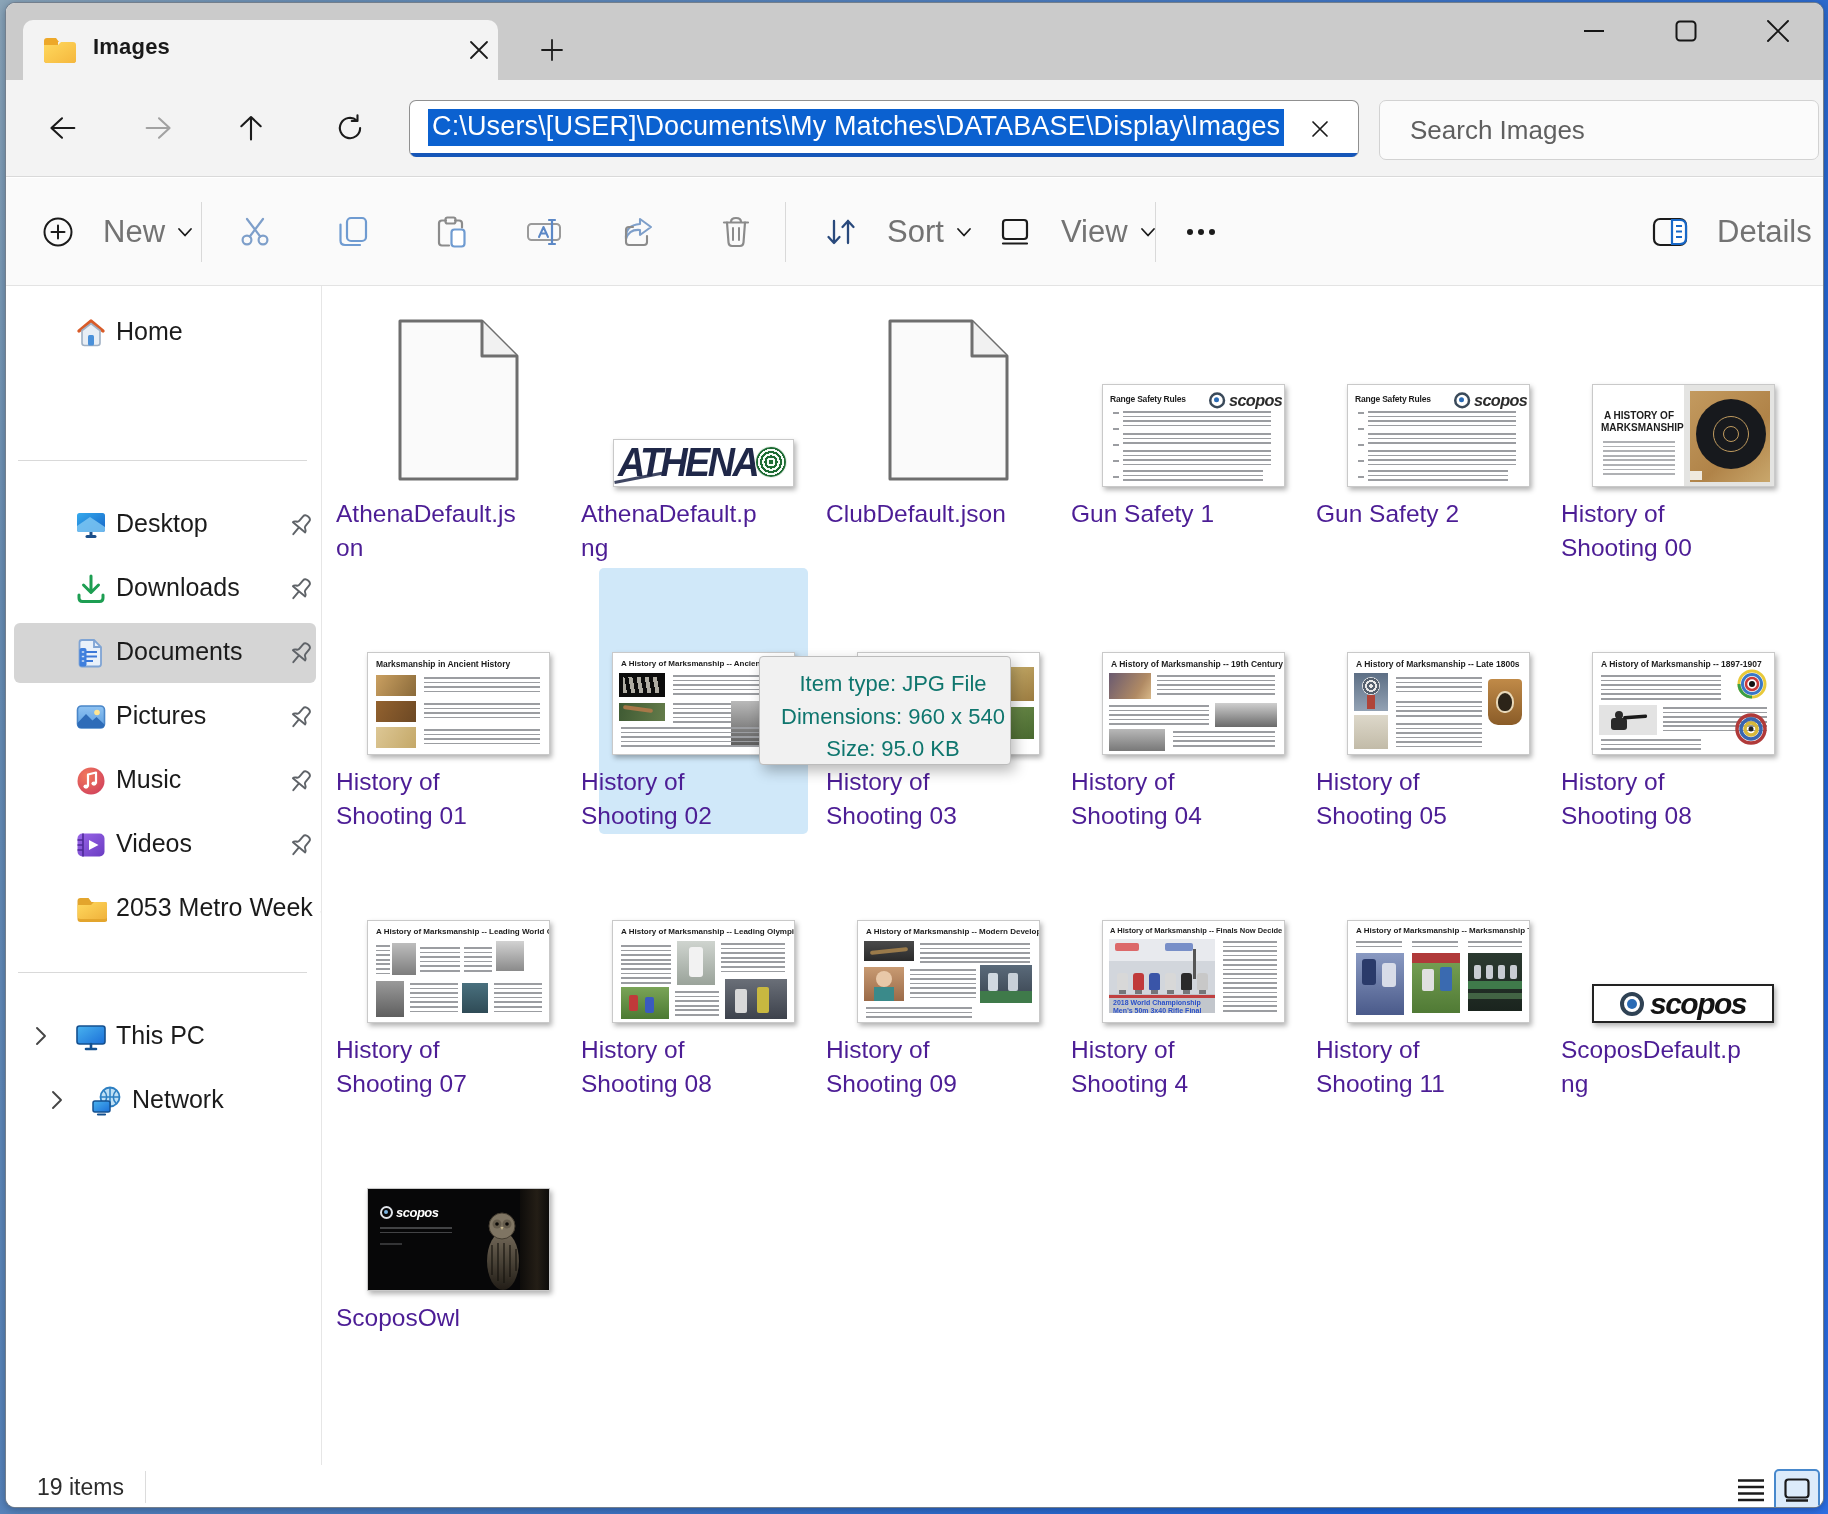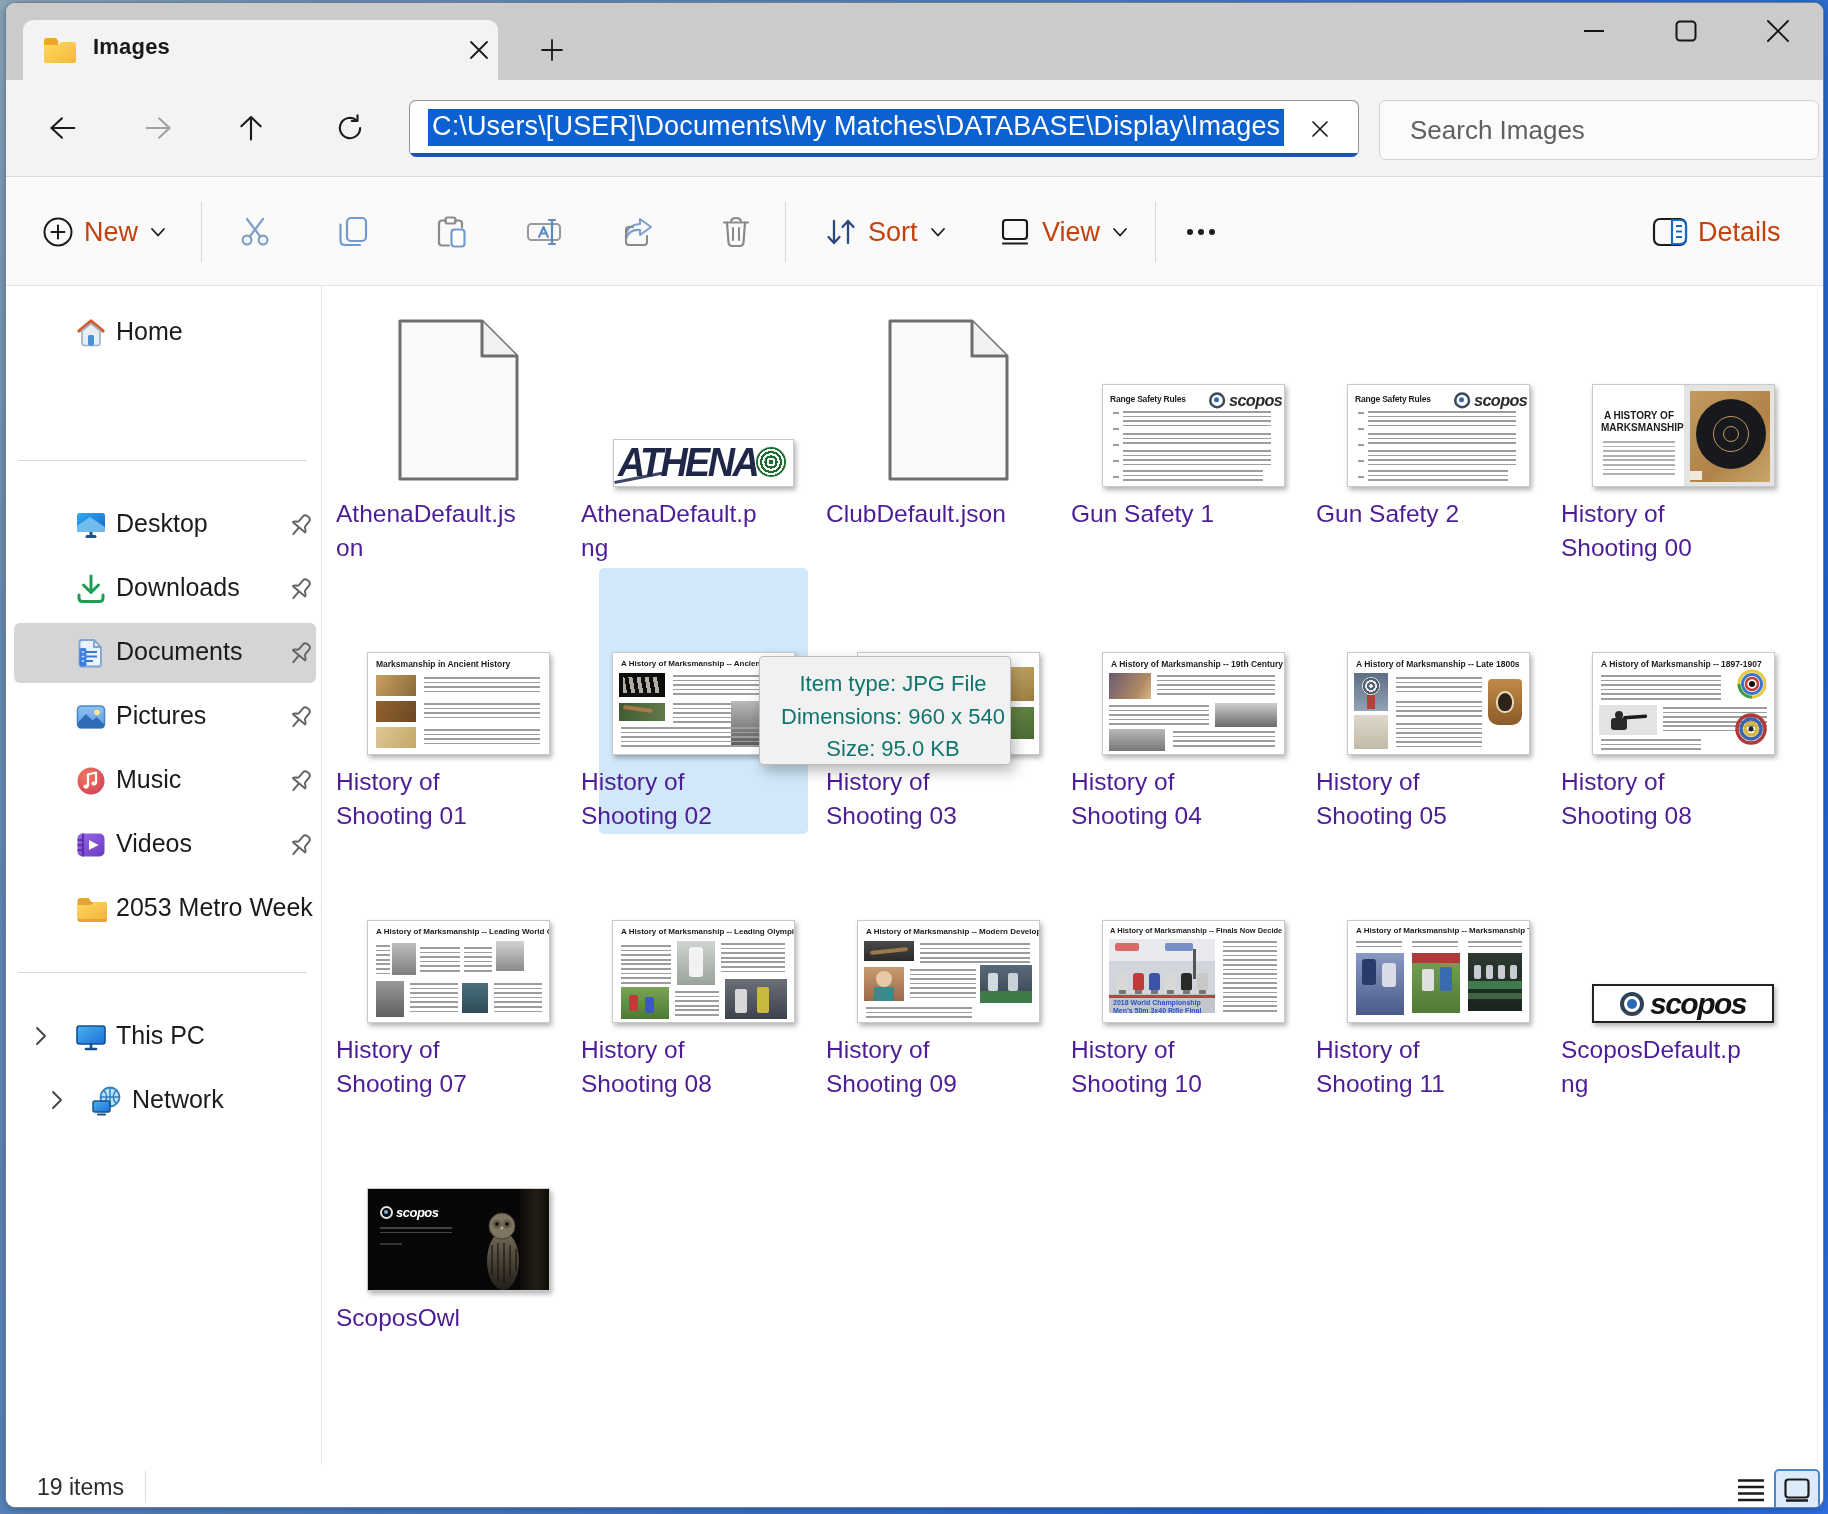--- a/index.html
+++ b/index.html
@@ -55,21 +55,21 @@
   #address-clear { position:absolute; left:888px; top:7px; width:44px; height:42px; display:flex; align-items:center; justify-content:center; border-radius:5px; }
   #searchbox {
     position:absolute; left:1373px; top:20px; width:440px; height:60px;
     background:#fbfbfb; border:1px solid #d2d2d2; border-radius:7px;
   }
   #search-placeholder { position:absolute; left:30px; top:14px; font-size:26px; color:#5f5f5f; }
   
   #toolbar { position:absolute; left:0; top:175px; width:100%; height:108px; background:#fafafa; border-bottom:1px solid #e3e3e3; }
   .tb-sep { position:absolute; top:24px; width:1px; height:60px; background:#d9d9d9; }
   .tb-btn { position:absolute; top:26px; height:56px; display:flex; align-items:center; gap:10px; border-radius:6px; padding:0 6px; }
-  .tb-label { font-size:27px; color:#c2410c; }
+  .tb-label { font-size:31px; color:#737373;margin-left:19px; }
   .tb-icon-btn { position:absolute; top:26px; width:56px; height:56px; display:flex; align-items:center; justify-content:center; border-radius:6px; }
   
   #content { position:absolute; left:0; top:283px; width:100%; height:1179px; background:#ffffff; }
   #sidebar { position:absolute; left:0; top:0; width:315px; height:100%; }
   #sidebar-divider { position:absolute; left:315px; top:0; width:1px; height:1181px; background:#e6e6e6; }
   .sb-row { position:absolute; left:0; width:315px; height:64px; overflow:hidden; }
   .sb-sel { position:absolute; left:8px; top:2px; width:302px; height:60px; background:#d5d5d5; border-radius:6px; }
   .sb-chevron { position:absolute; left:26px; top:20px; }
   .sb-icon { position:absolute; left:69px; top:16px; width:32px; height:32px; }
   .sb-label { position:absolute; left:110px; top:16px; font-size:25px; color:#1b1b1b; white-space:nowrap; }
@@ -769,21 +769,21 @@
                 <div style="position: absolute; left: 88px; top: 34px; width: 11px; height: 17px; background: rgb(200, 200, 200); border-radius: 3px 3px 1px 1px; box-shadow: rgba(40, 40, 40, 0.55) 0px 6px 0px -2px;"></div>
                 <div style="position: absolute; left: 84px; top: 10px; width: 3px; height: 30px; background: rgb(85, 85, 85);"></div>
                 <div style="position: absolute; left: 0px; top: 56px; width: 106px; height: 2.5px; background: rgb(192, 64, 64);"></div>
                 <div style="position: absolute; left: 4px; top: 60px; font-size: 7px; font-weight: 700; color: rgb(42, 80, 200); line-height: 7.5px;">2018 World Championship<br>Men’s 50m 3x40 Rifle Final</div>
               </div>
               <div class="tl" style="position: absolute; left: 120px; top: 20px; width: 54px; height: 74px;"></div>
             </div>
           </div>
           <div class="tile-label">
             <div>History of</div>
-            <div>Shooting 10</div>
+            <div>Shooting 4</div>
           </div>
         </div>
         <div class="tile">
           <div class="thumb-wrap">
             <div class="thumb">
               <div class="mini-title" style="left: 8px; top: 5px; font-size: 8px;">A History of Marksmanship -- Marksmanship Today</div>
               <div class="tl" style="position: absolute; left: 8px; top: 20px; width: 46px; height: 8px;"></div>
               <div class="tl" style="position: absolute; left: 64px; top: 20px; width: 46px; height: 8px;"></div>
               <div class="tl" style="position: absolute; left: 120px; top: 20px; width: 54px; height: 8px;"></div>
               <div style="position: absolute; left: 8px; top: 32px; width: 48px; height: 62px; background: linear-gradient(rgb(138, 154, 194), rgb(74, 90, 138)); overflow: hidden;">

